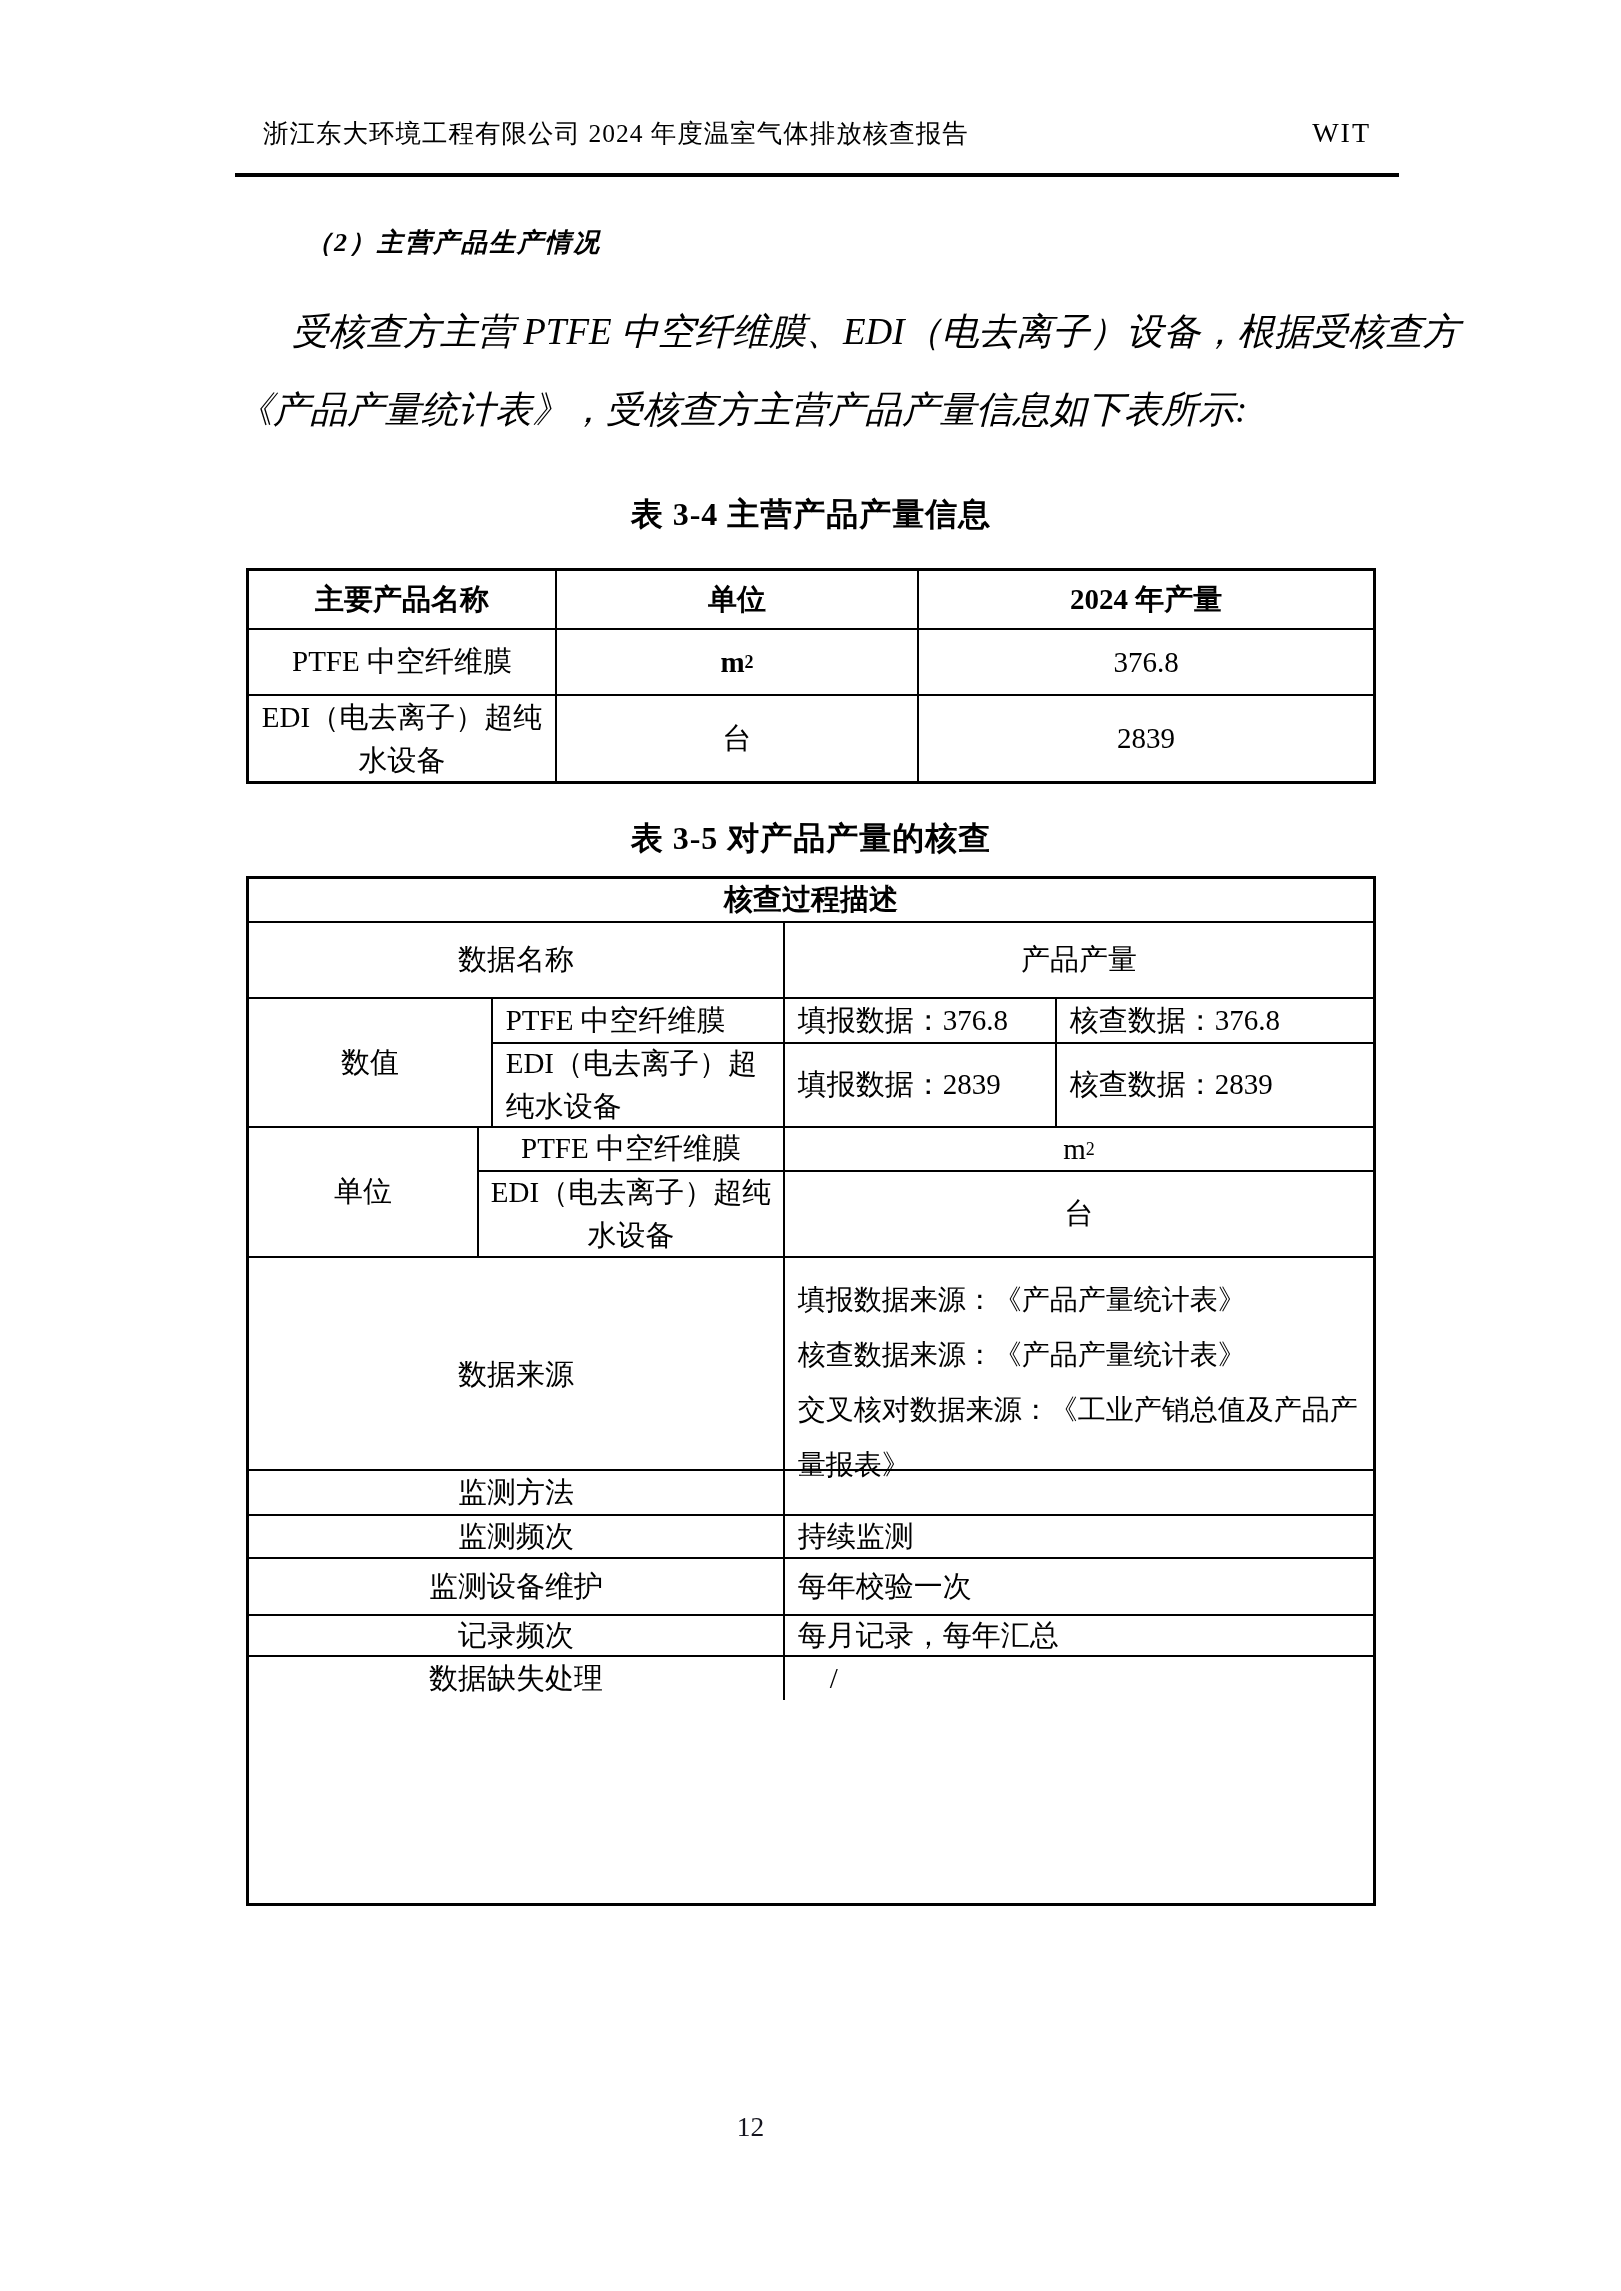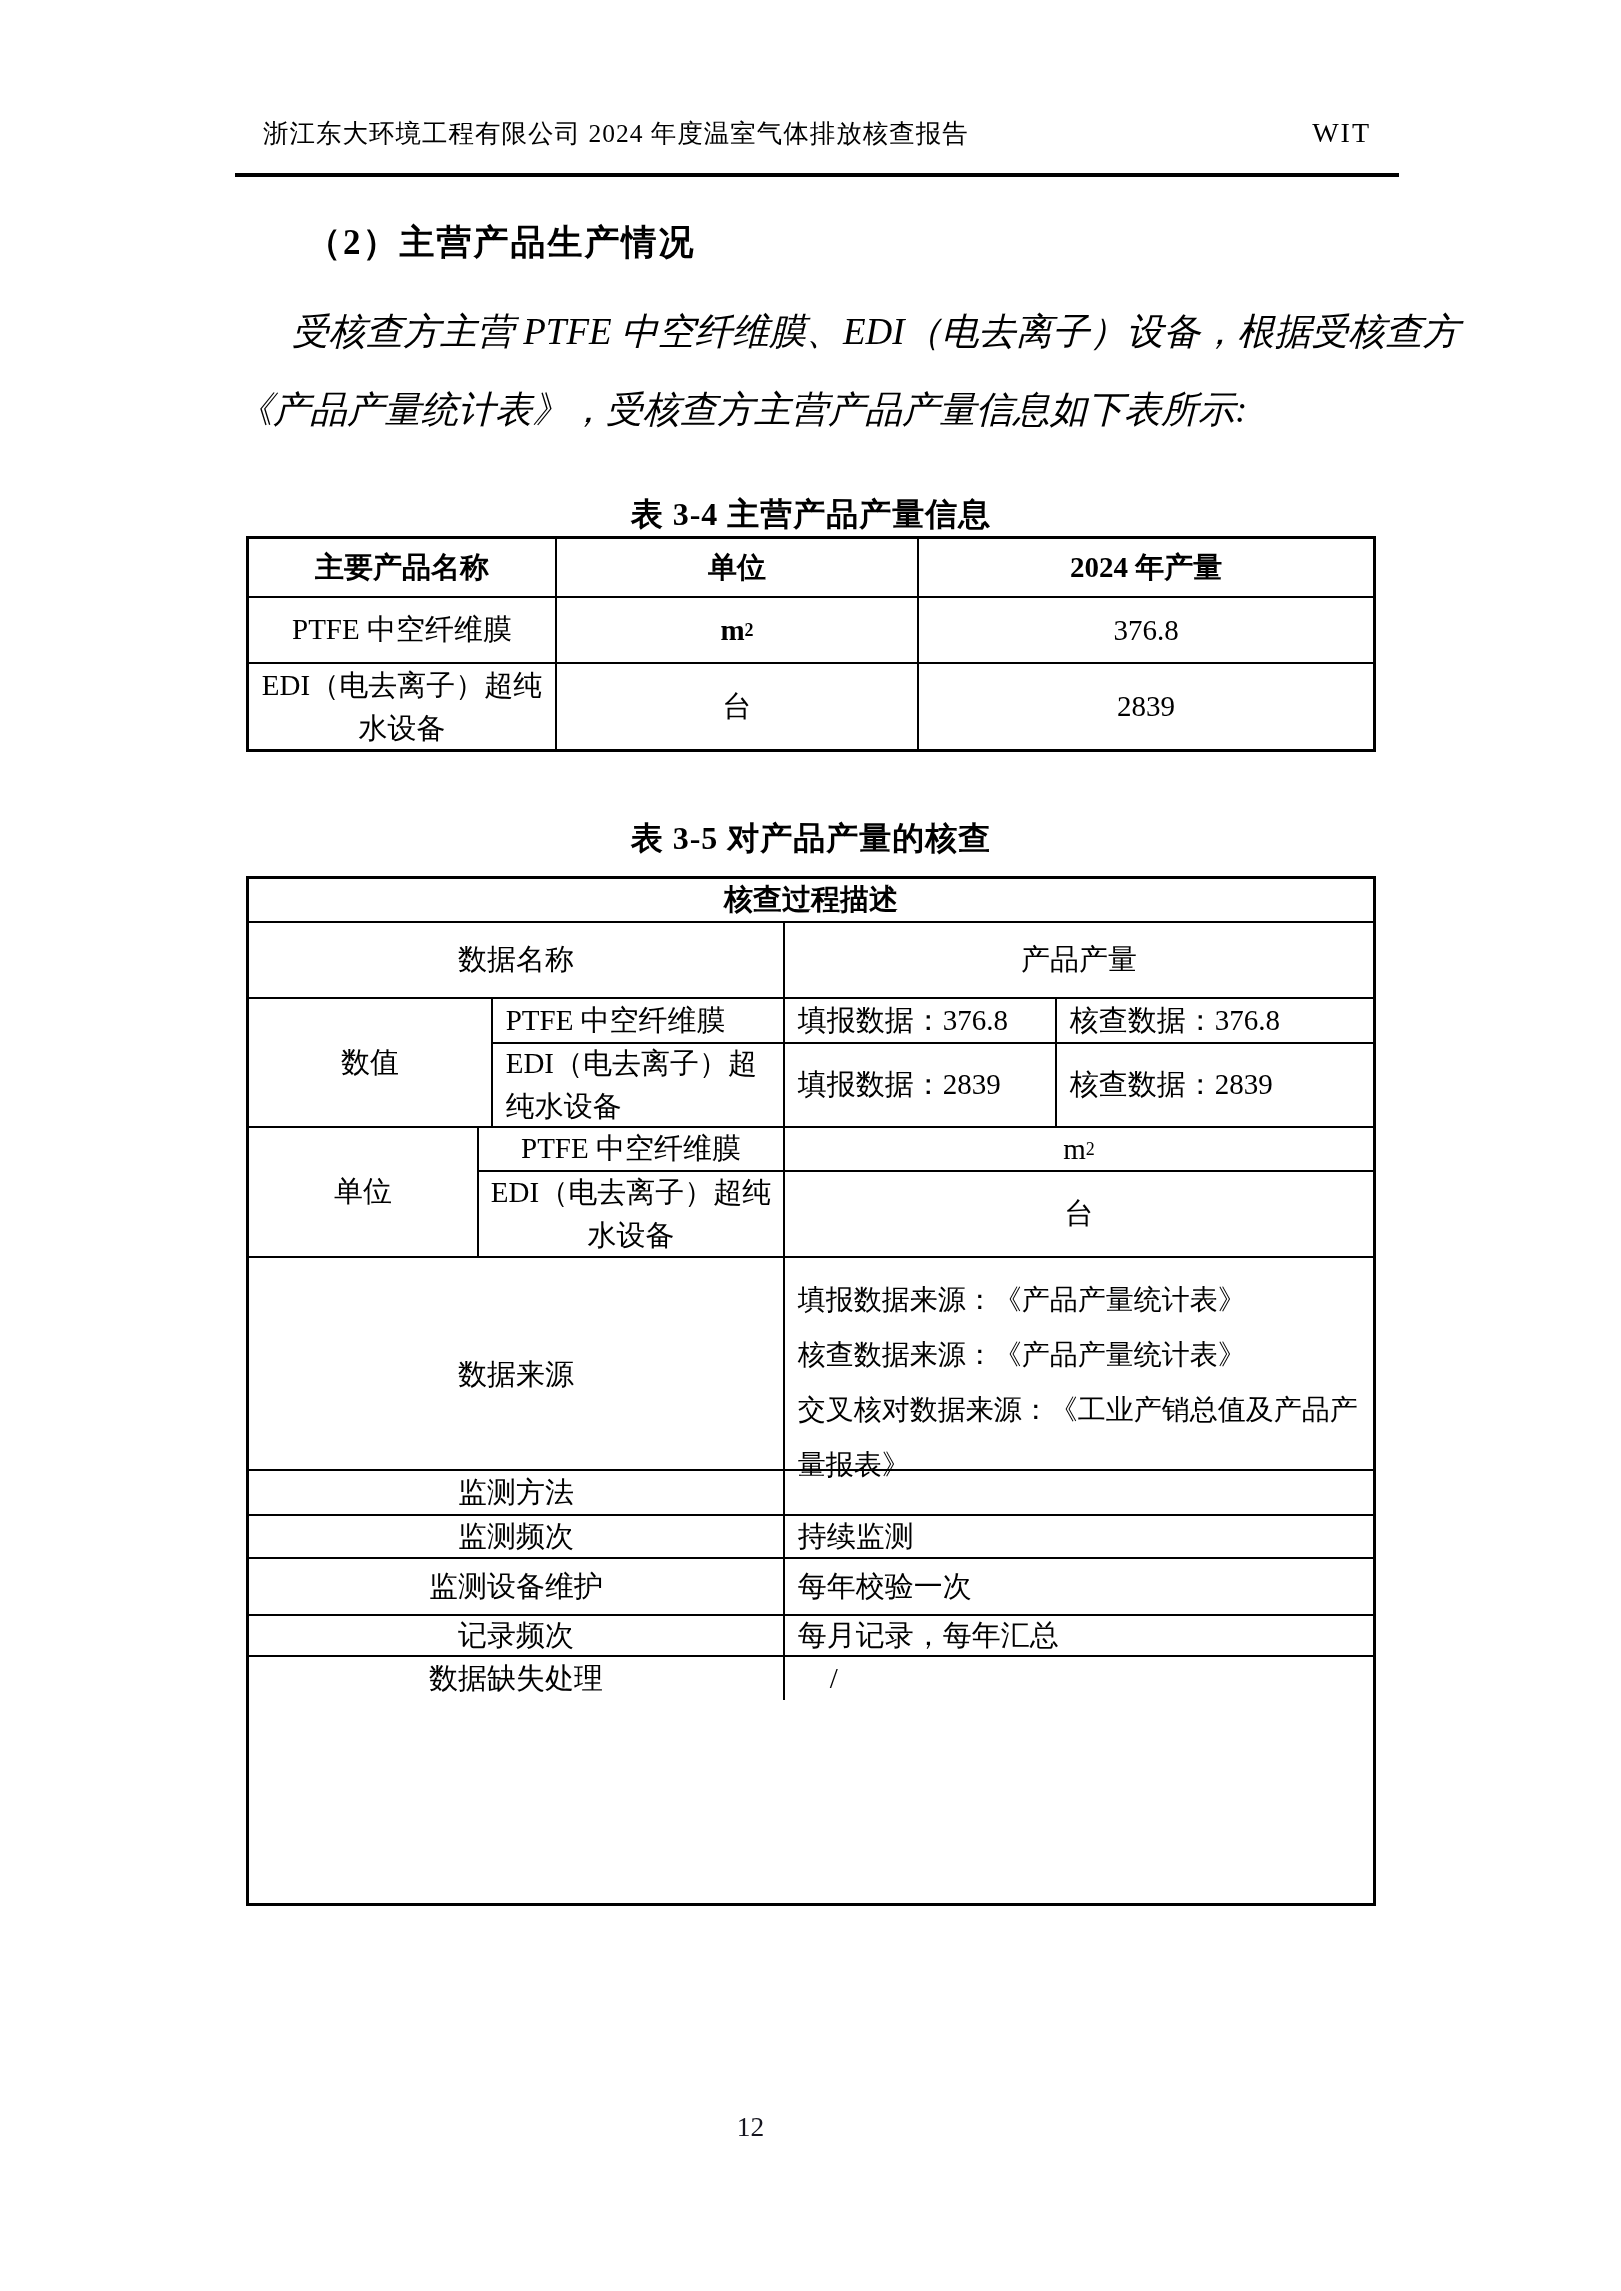--- a/index.html
+++ b/index.html
@@ -17,21 +17,21 @@
     display:flex;justify-content:space-between;align-items:baseline;
   }
   .hdr-left{font-size:25.5px;letter-spacing:1px;}
   .hdr-right{font-size:28px;letter-spacing:2px;}
   .hdr-rule{
     position:absolute;left:235px;top:173px;width:1164px;height:3.9px;background:#000;
   }
   
   .sec-heading{
     position:absolute;left:306px;top:218px;height:49px;line-height:49px;
-    font-size:35px;font-weight:bold;letter-spacing:2px;
+    font-size:26px;font-weight:bold;letter-spacing:2px;font-style:italic;
   }
   .para{
     position:absolute;left:236px;top:293px;width:1161px;
     font-size:37px;
     font-style:italic;
   }
   .para .pline{line-height:78px;white-space:nowrap;}
   .para .pline.indent{text-indent:56px;}
   
   .tbl-title{
@@ -51,21 +51,21 @@
     overflow:hidden;
   }
   .c-center{justify-content:center;text-align:center;}
   .c-left{justify-content:flex-start;text-align:left;padding-left:12.7px;}
   .br{border-right:2.9px solid #000;}
   .bb{border-bottom:2.9px solid #000;}
   .bold{font-weight:bold;}
   sup{font-size:0.62em;line-height:0;}
   
   .t4{
-    top:536px;height:216px;
+    top:568px;height:216px;
     display:grid;
     grid-template-columns:308px 362px 1fr;
     grid-template-rows:59px 66px 1fr;
   }
   .t4 .wrapname{line-height:43px;padding:0 3.9px;}
   
   .t5{top:876px;height:1030px;display:block;}
   .t5-sec{display:grid;box-sizing:border-box;border-bottom:2.9px solid #000;}
   .t5-sec.last{border-bottom:none;gap:32px;}
   .s-head{height:44px;grid-template-columns:1fr;}

